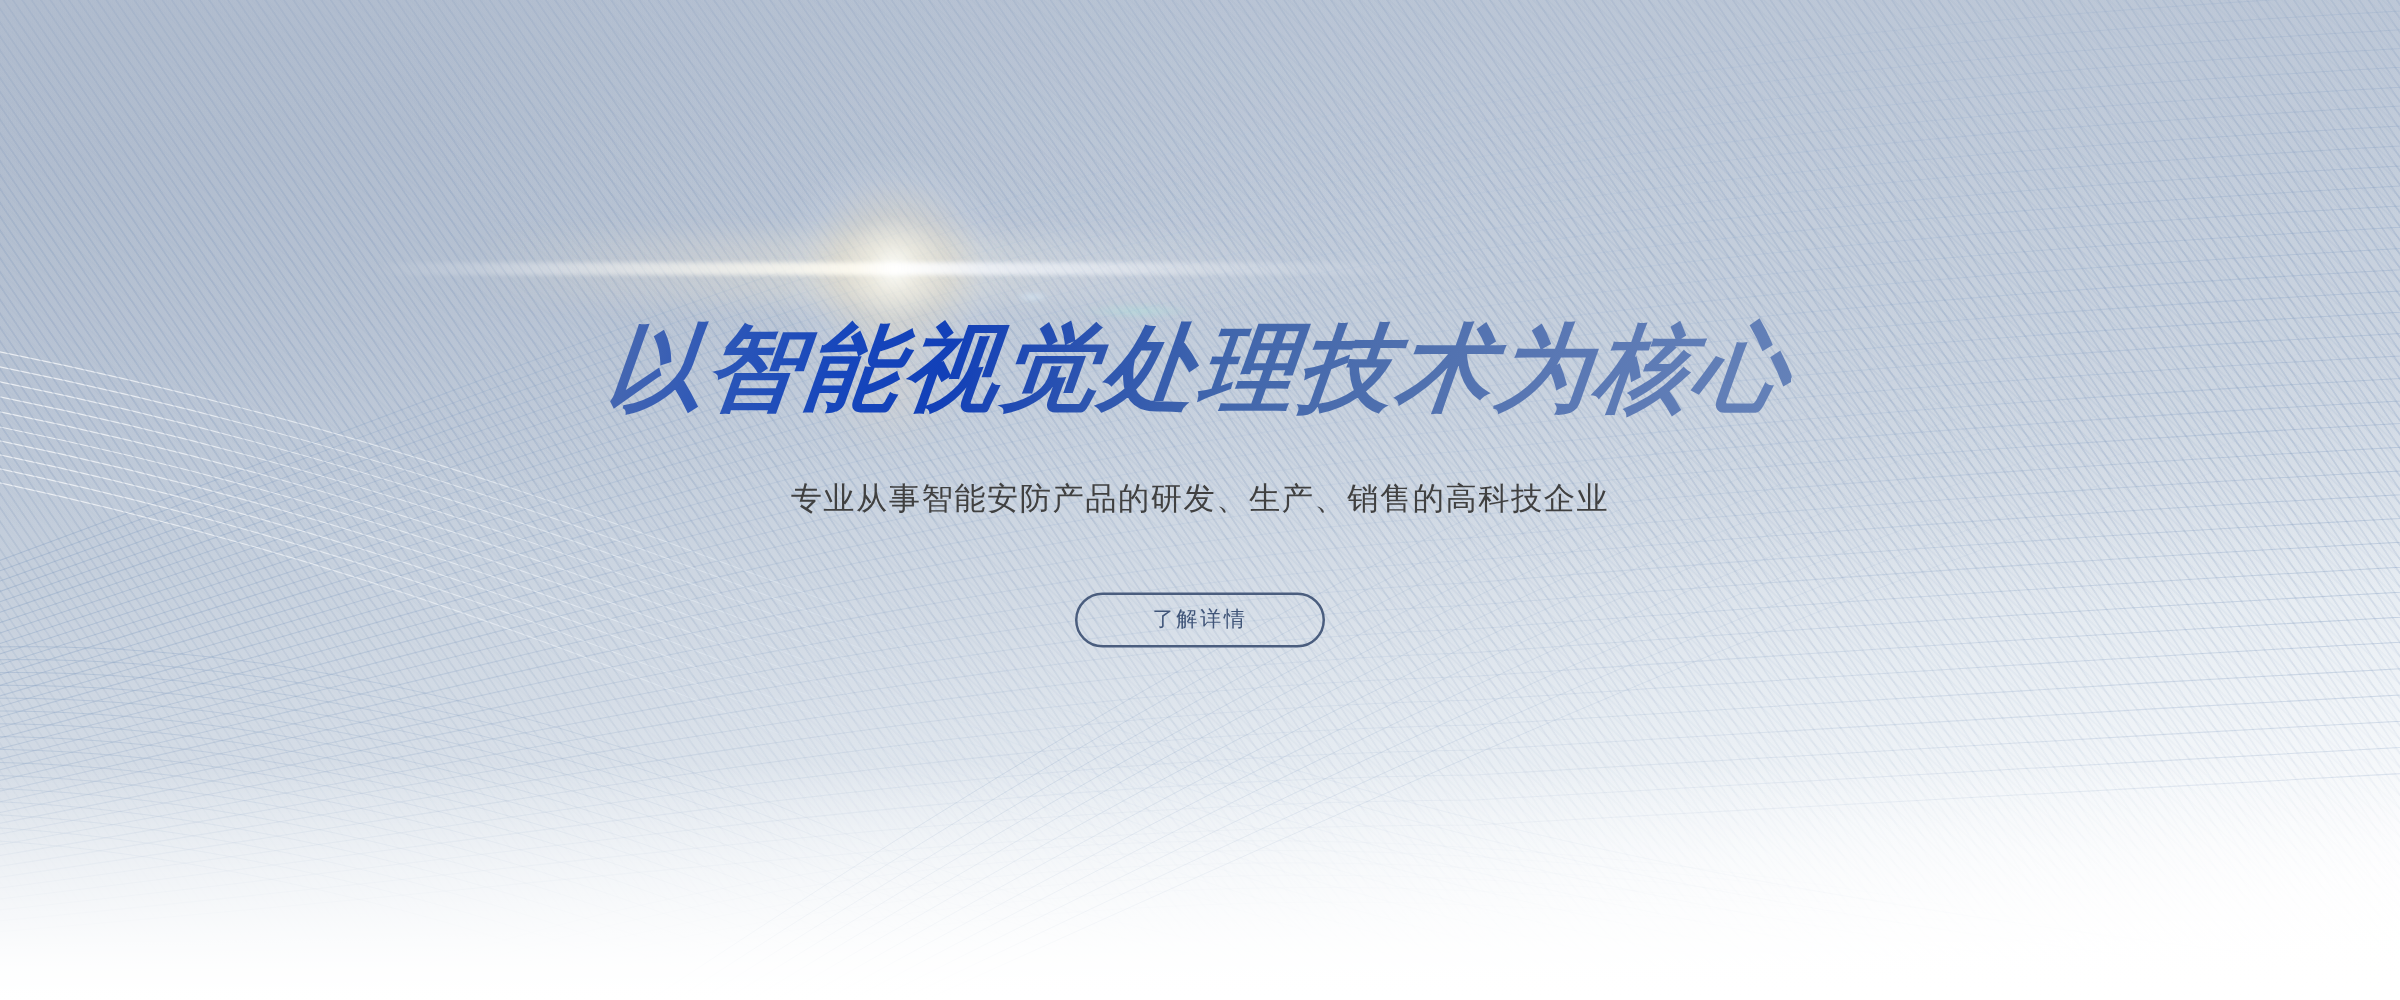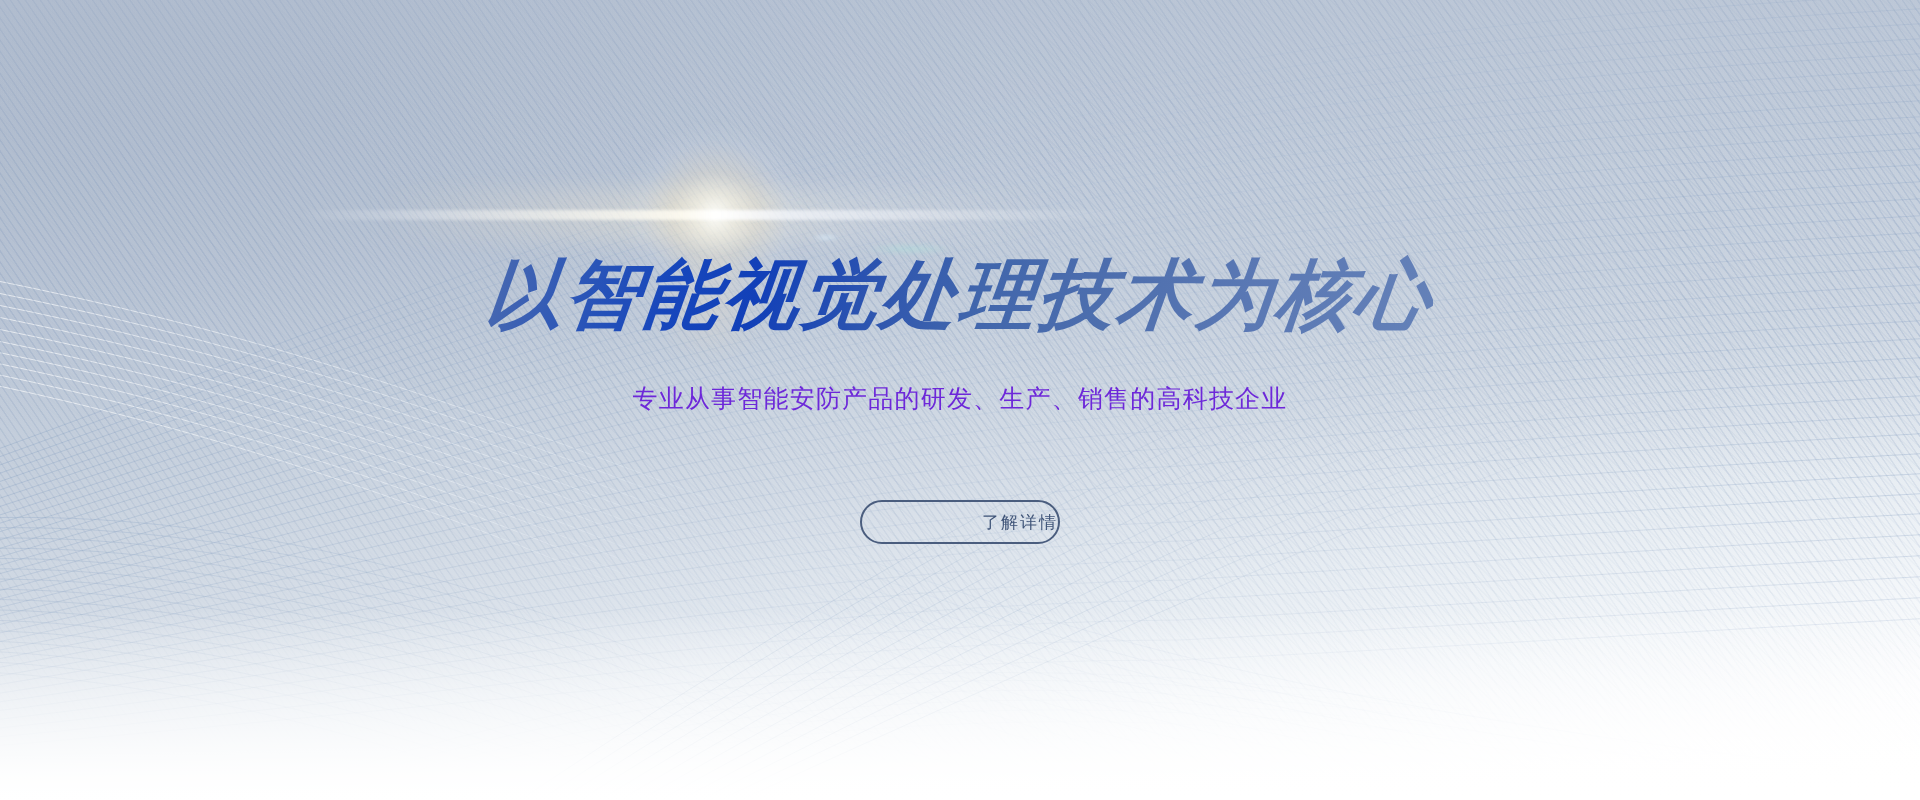--- a/index.html
+++ b/index.html
@@ -203,39 +203,39 @@
 
   .subtitle {
     margin: 0;
     padding: 0;
     margin-top: 44px;
     font-family: "DejaVu Sans", "Liberation Sans", sans-serif;
     font-size: 25px;
     line-height: 34px;
     font-weight: 400;
     letter-spacing: 1.2px;
-    color: #6d28d9;
+    color: #404040;
     white-space: nowrap;
   }
 
   .cta-button {
-    margin-top: 84px;
+    margin-top: 58px;
     width: 200px;
     height: 44px;
     box-sizing: border-box;
     border: 2px solid #4a5d7e;
     border-radius: 22px;
     background: transparent;
     color: #3f5madd;
     color: #3f5478;
     font-family: "DejaVu Sans", "Liberation Sans", sans-serif;
     font-size: 17px;
     letter-spacing: 2px;
     line-height: 40px;
-    text-align: right;
+    text-align: center;
     cursor: pointer;
     padding: 0;
     display: block;
   }
 
   
   .top-veil {
     position: absolute;
     inset: 0;
     pointer-events: none;

